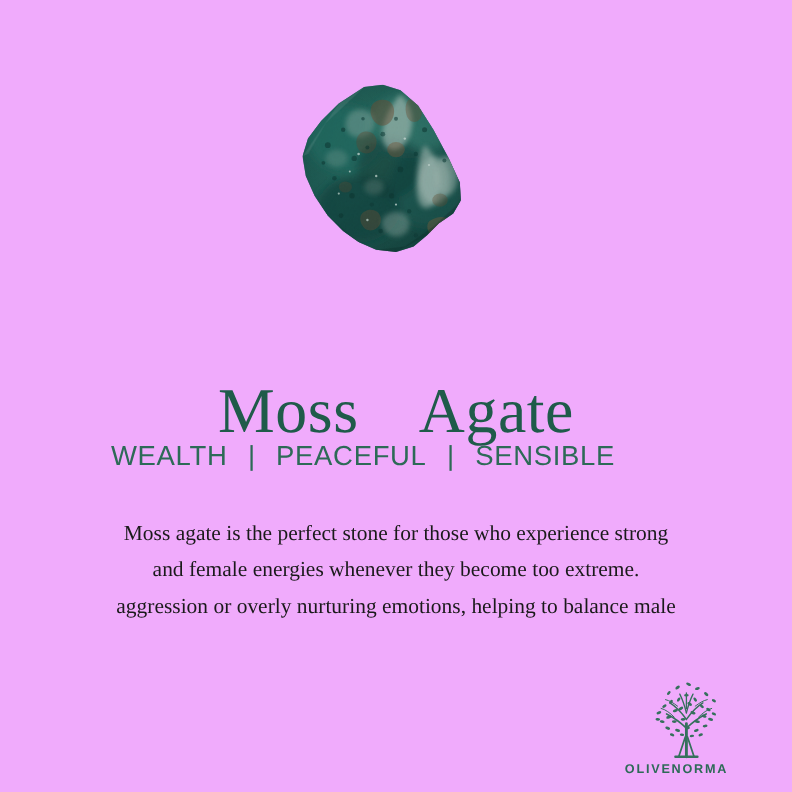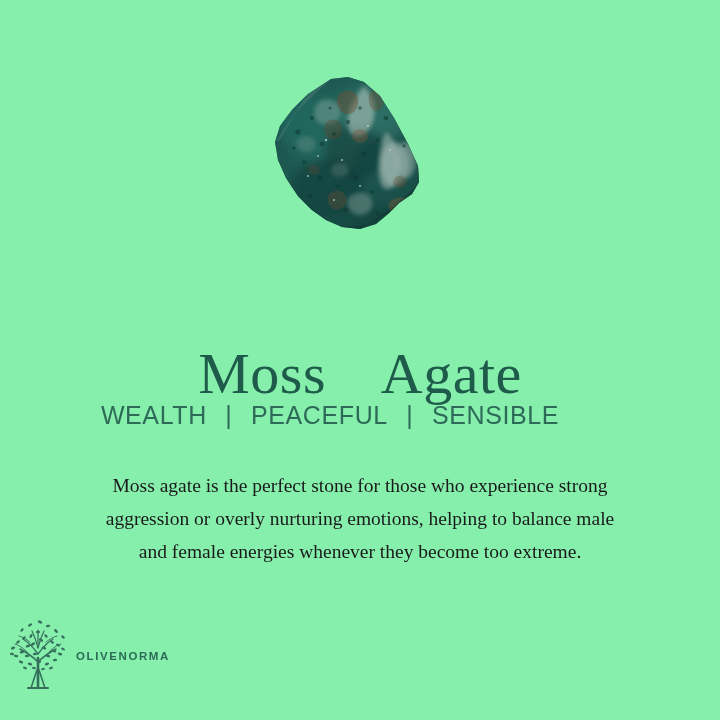--- a/index.html
+++ b/index.html
@@ -10,21 +10,21 @@
   body {
     width: 720px;
     height: 720px;
     overflow: hidden;
     font-family: "Liberation Serif", "DejaVu Serif", serif;
   }
   .card {
     position: relative;
     width: 720px;
     height: 720px;
-    background: #86efac;
+    background: #f0abfc;
     display: flex;
     flex-direction: column;
     align-items: center;
   }
 
   
   .stone-wrap {
     position: absolute;
     left: 268px;
     top: 74px;
@@ -86,22 +86,22 @@
   }
   .desc .line { display: block; }
 
   
   .logo {
     position: absolute;
     top: 618px;
     left: 0;
     width: 662px;
     display: flex;
-    flex-direction: row;
-    align-items: center;
+    flex-direction: column;
+    align-items: flex-end;
   }
   .logo-mark { display: block; width: 76px; height: 72px; }
   .logo-word {
     margin-top: 4px;
     font-family: "Liberation Sans", "DejaVu Sans", sans-serif;
     font-size: 11.5px;
     font-weight: 700;
     letter-spacing: 1.6px;
     color: #2d6a57;
   }
@@ -228,22 +228,22 @@
   <div class="keywords">
     <span class="kw">WEALTH</span>
     <span class="sep">|</span>
     <span class="kw">PEACEFUL</span>
     <span class="sep">|</span>
     <span class="kw">SENSIBLE</span>
   </div>
 
   <div class="desc">
     <span class="line">Moss agate is the perfect stone for those who experience strong</span>
+    <span class="line">and female energies whenever they become too extreme.</span>
     <span class="line">aggression or overly nurturing emotions, helping to balance male</span>
-    <span class="line">and female energies whenever they become too extreme.</span>
   </div>
 
   <div class="logo">
     <svg class="logo-mark" viewBox="0 0 76 72" xmlns="http://www.w3.org/2000/svg">
       <g stroke="#35705c" fill="none" stroke-linecap="round">
 
         <path d="M38,70 L38,40" stroke-width="2.6"></path>
         <path d="M31,70 C33,64 35,58 37,52" stroke-width="1.6"></path>
         <path d="M45,70 C43,64 41,58 39,52" stroke-width="1.6"></path>
 

